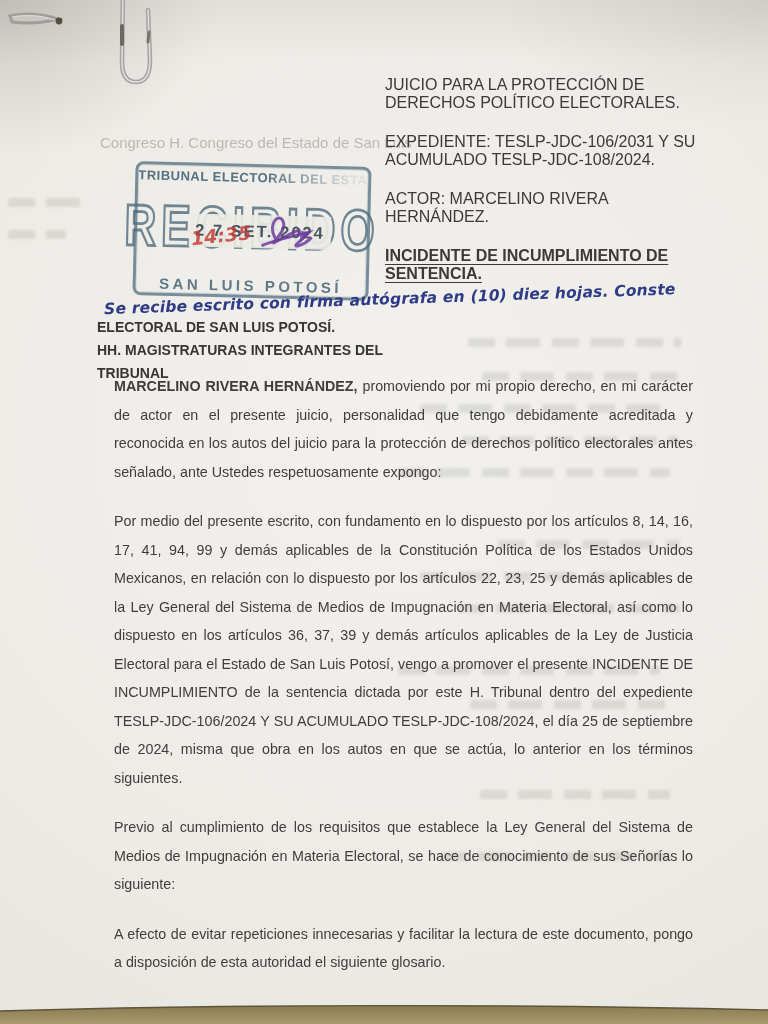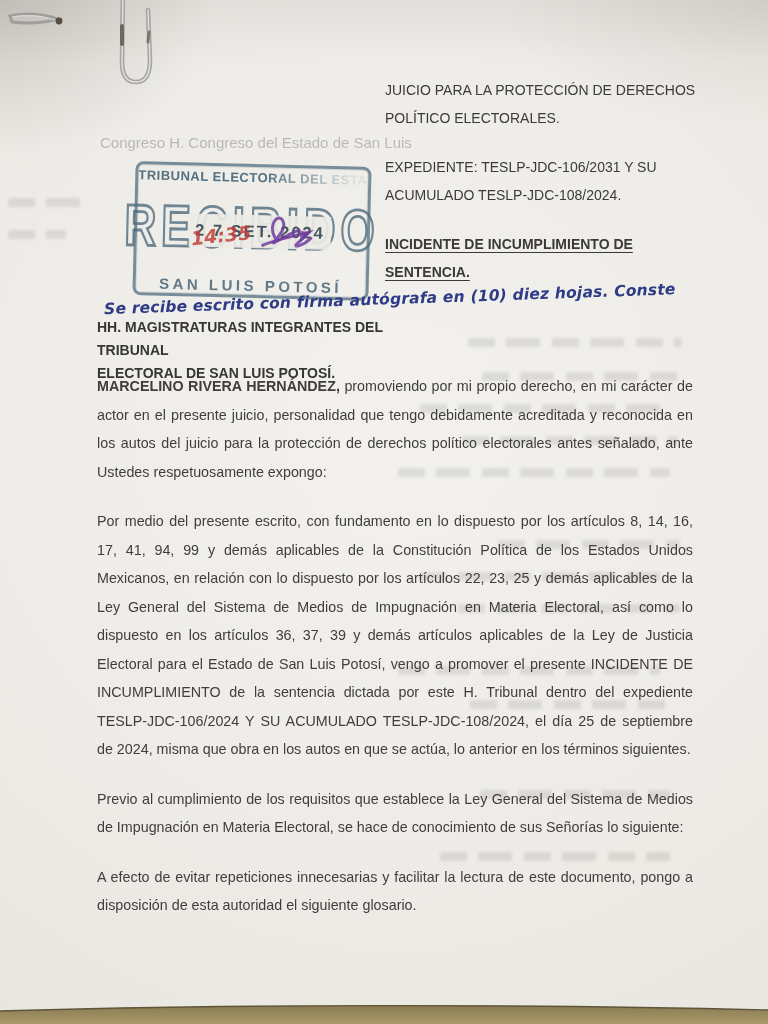--- a/index.html
+++ b/index.html
@@ -12,26 +12,26 @@
   
   #photo::before{
     content:"";position:absolute;inset:0;pointer-events:none;
     background:
       radial-gradient(40% 22% at 0% 0%, rgba(70,66,58,.20), transparent 70%),
       radial-gradient(50% 18% at 100% 0%, rgba(70,66,58,.10), transparent 70%),
       linear-gradient(180deg, rgba(80,76,68,.08) 0%, transparent 6%);
   }
   .abs{position:absolute;}
   
-  .hdr{left:385px;top:76px;width:322px;color:#3b3a37;font-size:14px;line-height:28px;}
+  .hdr{left:385px;top:76px;width:322px;color:#3b3a37;font-size:16px;line-height:18px;}
   .hdr p{margin:0 0 21px 0;}
   .hdr .underlined{font-weight:bold;text-decoration:underline;text-underline-offset:3px;}
   .addressee{left:97px;top:316px;width:330px;font-weight:bold;color:#373633;font-size:14px;line-height:23px;}
   .body-col{left:97px;top:372px;width:596px;color:#403e3a;font-size:14.3px;line-height:28.5px;text-align:justify;}
-  .body-col p{margin:0 0 21px 0;}
+  .body-col p{margin:0 0 21px 17px;}
   
   .bleed-text{color:#97968f;font-size:15px;filter:blur(.7px);opacity:.6;white-space:nowrap;overflow:hidden;}
   .bleed{height:9px;filter:blur(1.7px);opacity:.14;border-radius:2px;
     background:repeating-linear-gradient(90deg,#63625c 0 27px,transparent 27px 38px,#63625c 38px 72px,transparent 72px 84px);}
   
   .stamp{left:134px;top:164px;width:230px;height:128px;transform:rotate(1.4deg);
     border:3.5px solid rgba(72,104,122,.72);border-radius:8px;
     box-shadow:inset 0 0 0 1px rgba(72,104,122,.18);}
   .stamp-line1{position:absolute;top:3px;left:0;right:0;text-align:center;
     font-weight:bold;font-size:13px;letter-spacing:.5px;color:rgba(62,94,114,.88);
@@ -88,41 +88,42 @@
   <div class="abs bleed" style="left:420px;top:572px;width:252px;"></div>
   <div class="abs bleed" style="left:458px;top:604px;width:222px;"></div>
   <div class="abs bleed" style="left:398px;top:666px;width:262px;"></div>
   <div class="abs bleed" style="left:470px;top:700px;width:200px;"></div>
   <div class="abs bleed" style="left:480px;top:790px;width:190px;"></div>
   <div class="abs bleed" style="left:440px;top:852px;width:230px;"></div>
 
   <div class="abs hdr">
     <p>JUICIO PARA LA PROTECCIÓN DE DERECHOS POLÍTICO ELECTORALES.</p>
     <p>EXPEDIENTE: TESLP-JDC-106/2031 Y SU ACUMULADO TESLP-JDC-108/2024.</p>
+    <p>ACTOR: MARCELINO RIVERA HERNÁNDEZ.</p>
     <p class="underlined">INCIDENTE DE INCUMPLIMIENTO DE SENTENCIA.</p>
   </div>
 
   <div class="abs stamp">
     <div class="stamp-line1">TRIBUNAL ELECTORAL DEL ESTADO</div>
     <div class="stamp-big">RECIBIDO</div>
     <div class="stamp-datebox">2 7 SET. 2024</div>
     <div class="stamp-time">14:35</div>
     <svg class="signature" width="68" height="58" viewBox="0 0 68 58">
       <path d="M16 30 C8 16 20 4 24 14 C27 22 18 30 14 36 C24 30 34 24 40 22" fill="none" stroke="#6e3d9c" stroke-width="3" stroke-linecap="round" opacity=".85"></path>
       <path d="M4 38 C18 32 34 28 50 24 L38 36 C34 40 44 38 52 30" fill="none" stroke="#6e3d9c" stroke-width="3" stroke-linecap="round" opacity=".85"></path>
       <path d="M40 22 L52 24 L42 34 Z" fill="#6e3d9c" opacity=".7"></path>
     </svg>
     <div class="stamp-city">SAN LUIS POTOSÍ</div>
   </div>
 
   <div class="abs hand-note">Se recibe escrito con firma autógrafa en (10) diez hojas. Conste</div>
 
   <div class="abs addressee">
+    <div>ELECTORAL DE SAN LUIS POTOSÍ.</div>
     <div>HH. MAGISTRATURAS INTEGRANTES DEL TRIBUNAL</div>
-    <div>ELECTORAL DE SAN LUIS POTOSÍ.</div>
   </div>
 
   <div class="abs body-col">
     <p><strong>MARCELINO RIVERA HERNÁNDEZ,</strong><span> promoviendo por mi propio derecho, en mi carácter de actor en el presente juicio, personalidad que tengo debidamente acreditada y reconocida en los autos del juicio para la protección de derechos político electorales antes señalado, ante Ustedes respetuosamente expongo:</span></p>
     <p>Por medio del presente escrito, con fundamento en lo dispuesto por los artículos 8, 14, 16, 17, 41, 94, 99 y demás aplicables de la Constitución Política de los Estados Unidos Mexicanos, en relación con lo dispuesto por los artículos 22, 23, 25 y demás aplicables de la Ley General del Sistema de Medios de Impugnación en Materia Electoral, así como lo dispuesto en los artículos 36, 37, 39 y demás artículos aplicables de la Ley de Justicia Electoral para el Estado de San Luis Potosí, vengo a promover el presente INCIDENTE DE INCUMPLIMIENTO de la sentencia dictada por este H. Tribunal dentro del expediente TESLP-JDC-106/2024 Y SU ACUMULADO TESLP-JDC-108/2024, el día 25 de septiembre de 2024, misma que obra en los autos en que se actúa, lo anterior en los términos siguientes.</p>
     <p>Previo al cumplimiento de los requisitos que establece la Ley General del Sistema de Medios de Impugnación en Materia Electoral, se hace de conocimiento de sus Señorías lo siguiente:</p>
     <p>A efecto de evitar repeticiones innecesarias y facilitar la lectura de este documento, pongo a disposición de esta autoridad el siguiente glosario.</p>
   </div>
 
   <svg class="bottom-edge" viewBox="0 0 768 22" preserveAspectRatio="none">

